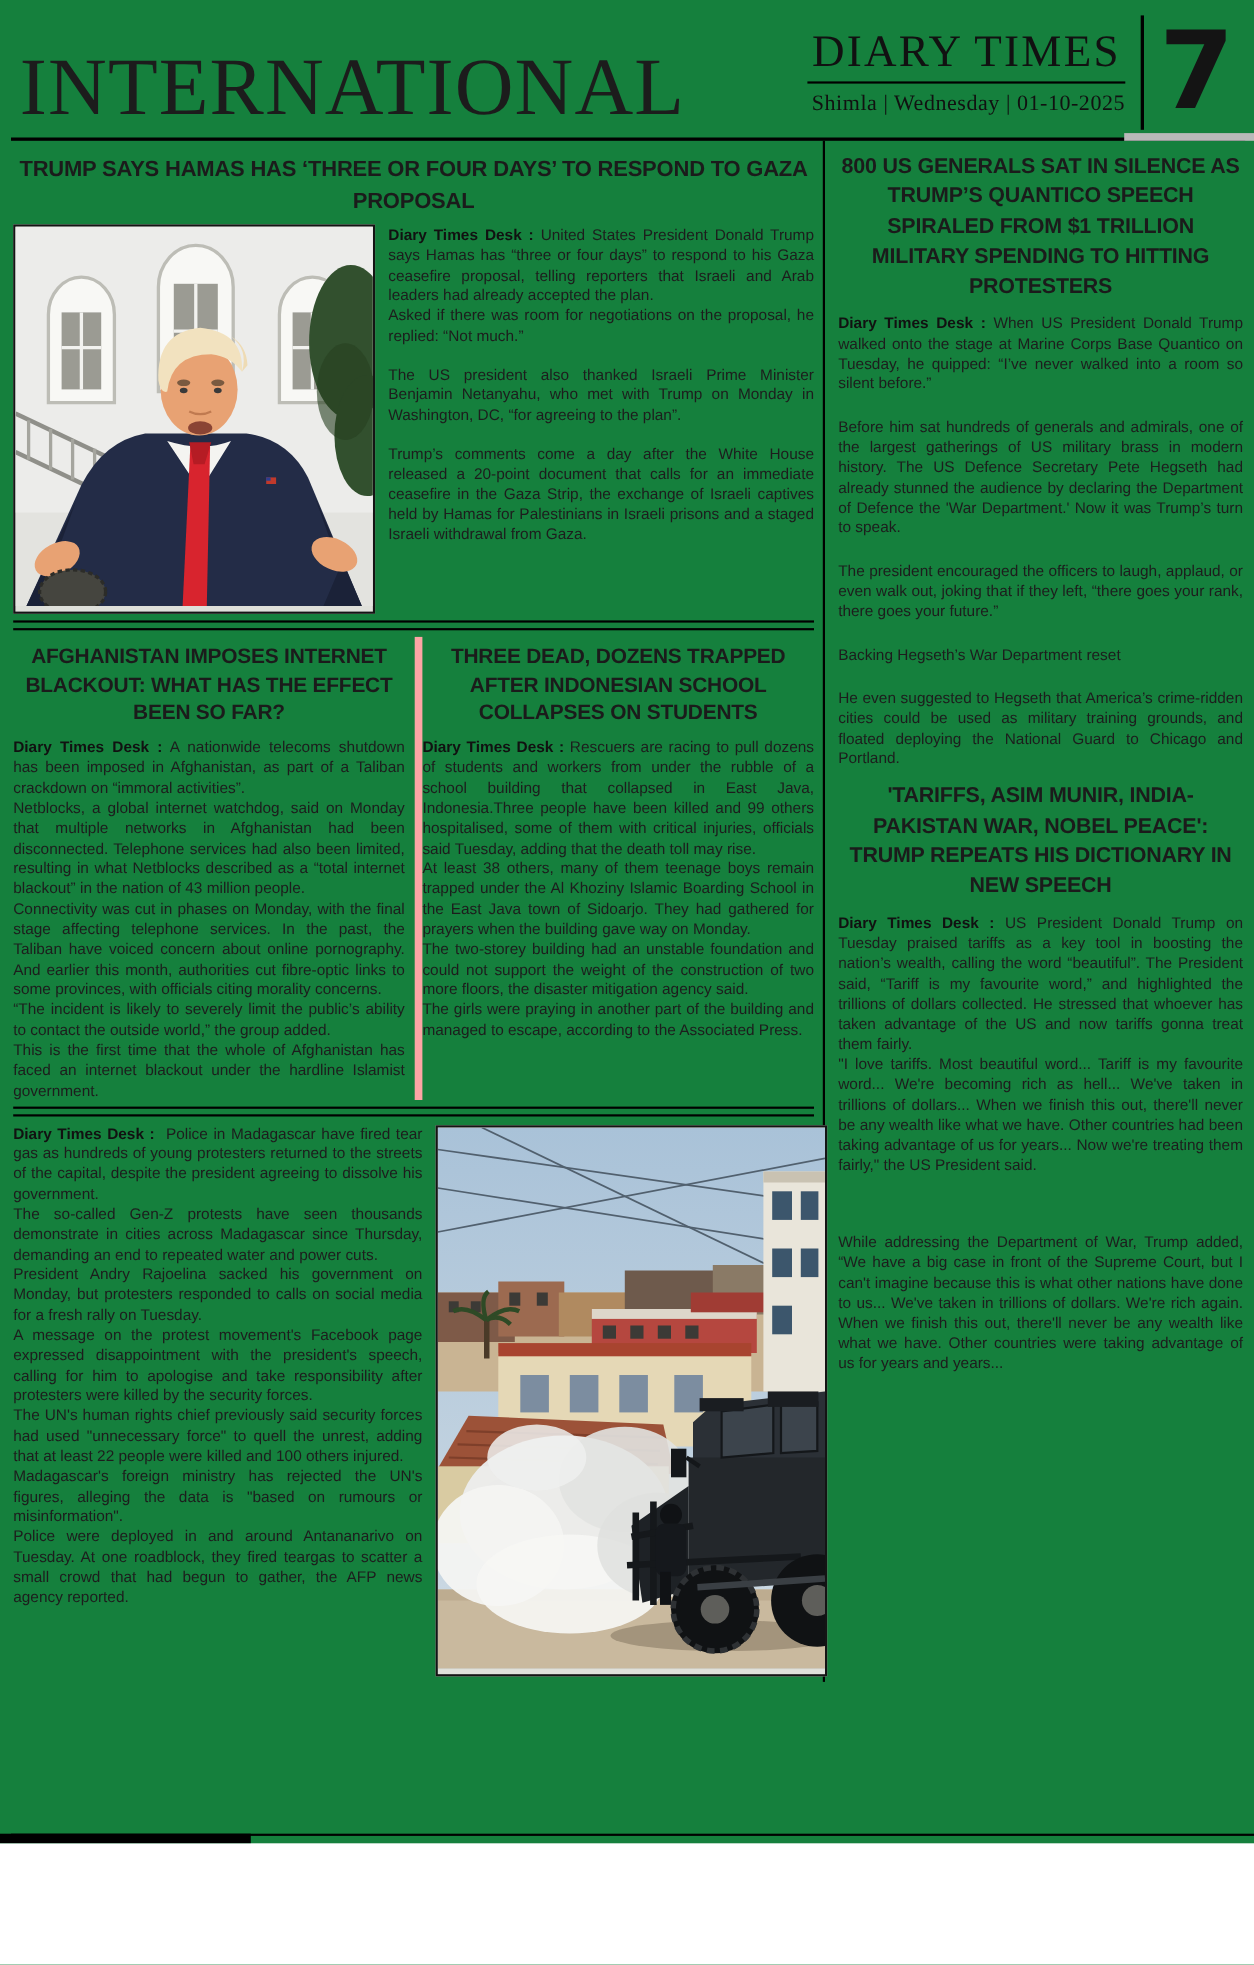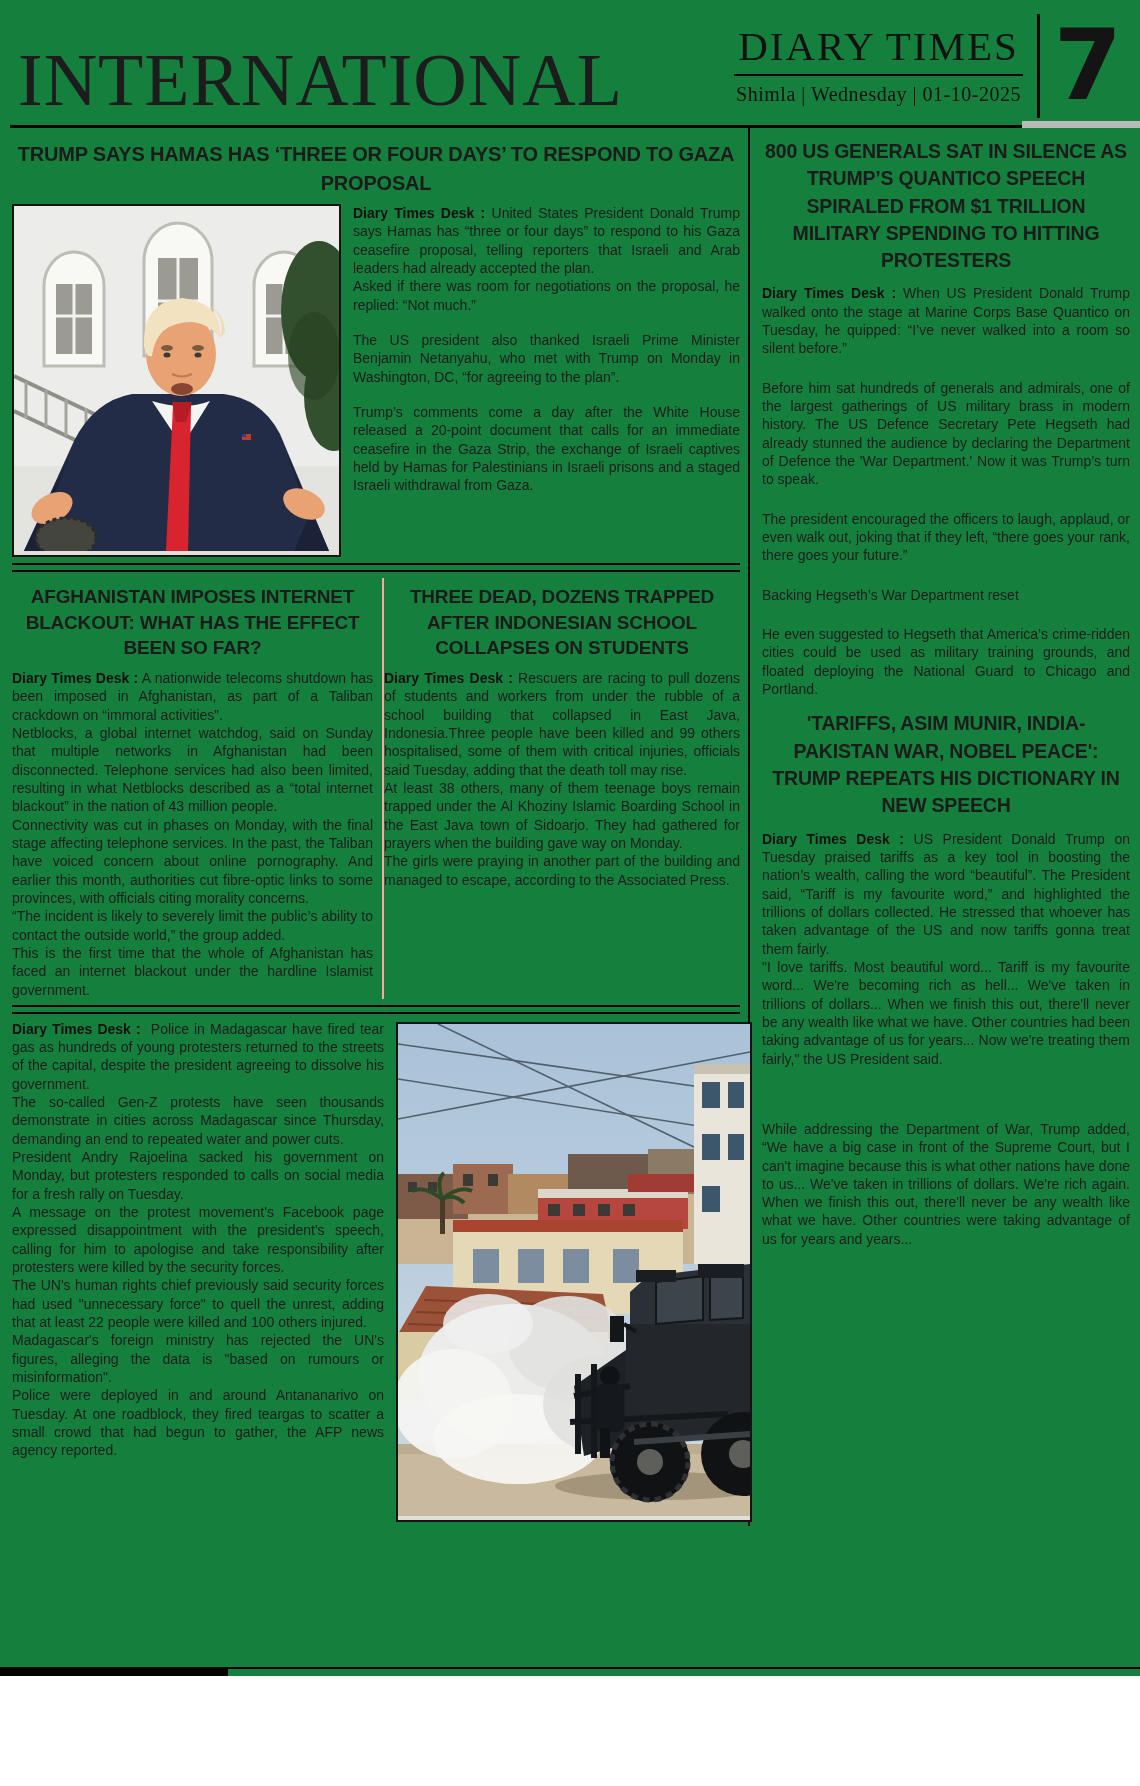--- a/index.html
+++ b/index.html
@@ -19,21 +19,21 @@
     display:flex; justify-content:space-between; align-items:flex-end;
     border-bottom:3.5px solid #000;
     padding:4px 4px 8px 8px; height:118px;
   }
   .section-title {
     font-family:"Liberation Serif", serif;
     font-size:74px; line-height:1; font-weight:500;
     letter-spacing:1px; color:#1c1c1c;
   }
   .mast-right { display:flex; align-items:center; gap:14px; height:100%; }
-  .paper-block { text-align:center; }
+  .paper-block { text-align:right; }
   .paper-name {
     font-family:"Liberation Serif", serif;
     font-size:41px; line-height:1.05; letter-spacing:2px; color:#111;
     border-bottom:2.5px solid #000; padding:0 4px 6px 4px;
   }
   .dateline {
     font-family:"Liberation Serif", serif;
     font-size:20px; letter-spacing:0.5px; padding-top:7px; color:#111;
   }
   .mast-divider { width:3px; height:104px; background:#000; }
@@ -77,21 +77,21 @@
   .trump-row { display:flex; gap:12px; }
   .photo-frame { border:2.5px solid #141414; background:#dfe0da; flex:0 0 auto; overflow:hidden; }
   .trump-photo { width:325px; height:345px; }
   .trump-text { flex:1; }
 
   
   .rule2 { height:9px; border-top:2.5px solid #000; border-bottom:2.5px solid #000; margin:6px 0; }
 
   
   .two-col { display:flex; }
-  .col-afghan { width:372px; flex:0 0 372px; padding-right:9px; border-right:2px solid #fca5a5; }
+  .col-afghan { width:372px; flex:0 0 372px; padding-right:9px; border-right:7px solid #fca5a5; }
   .col-indo   { flex:1; }
 
   
   .mad-row { display:flex; gap:12px; margin-top:2px; }
   .mad-text { width:372px; flex:0 0 372px; }
   .mad-photo-wrap { flex:1; padding-top:2px; }
   .mad-photo { width:352px; height:492px; }
 
   
   .bottom-line  { position:absolute; left:10px; right:0; bottom:7px; border-top:2.5px solid #000; }
@@ -199,29 +199,30 @@
           </div>
         </div>
       </div>
 
       <div class="rule2"></div>
 
       <div class="two-col">
         <div class="col-afghan body-text">
           <h2 class="headline hl-col">AFGHANISTAN IMPOSES INTERNET BLACKOUT: WHAT HAS THE EFFECT BEEN SO FAR?</h2>
           <p><strong class="byline">Diary Times Desk :</strong> <span>A nationwide telecoms shutdown has been imposed in Afghanistan, as part of a Taliban crackdown on “immoral activities”.</span></p>
-          <p>Netblocks, a global internet watchdog, said on Sunday that multiple networks in Afghanistan had been disconnected. Telephone services had also been limited, resulting in what Netblocks described as a “total internet blackout” in the nation of 43 million people.</p>
+          <p>Netblocks, a global internet watchdog, said on Monday that multiple networks in Afghanistan had been disconnected. Telephone services had also been limited, resulting in what Netblocks described as a “total internet blackout” in the nation of 43 million people.</p>
           <p>Connectivity was cut in phases on Monday, with the final stage affecting telephone services. In the past, the Taliban have voiced concern about online pornography. And earlier this month, authorities cut fibre-optic links to some provinces, with officials citing morality concerns.</p>
           <p>“The incident is likely to severely limit the public’s ability to contact the outside world,” the group added.</p>
           <p>This is the first time that the whole of Afghanistan has faced an internet blackout under the hardline Islamist government.</p>
         </div>
         <div class="col-indo body-text">
           <h2 class="headline hl-col">THREE DEAD, DOZENS TRAPPED AFTER INDONESIAN SCHOOL COLLAPSES ON STUDENTS</h2>
           <p><strong class="byline">Diary Times Desk :</strong> <span>Rescuers are racing to pull dozens of students and workers from under the rubble of a school building that collapsed in East Java, Indonesia.Three people have been killed and 99 others hospitalised, some of them with critical injuries, officials said Tuesday, adding that the death toll may rise.</span></p>
           <p>At least 38 others, many of them teenage boys remain trapped under the Al Khoziny Islamic Boarding School in the East Java town of Sidoarjo. They had gathered for prayers when the building gave way on Monday.</p>
+          <p>The two-storey building had an unstable foundation and could not support the weight of the construction of two more floors, the disaster mitigation agency said.</p>
           <p>The girls were praying in another part of the building and managed to escape, according to the Associated Press.</p>
         </div>
       </div>
 
       <div class="rule2"></div>
 
       <div>
         <div class="mad-row">
           <div class="mad-text body-text">
             <p><strong class="byline">Diary Times Desk :</strong>&nbsp; <span>Police in Madagascar have fired tear gas as hundreds of young protesters returned to the streets of the capital, despite the president agreeing to dissolve his government.</span></p>

